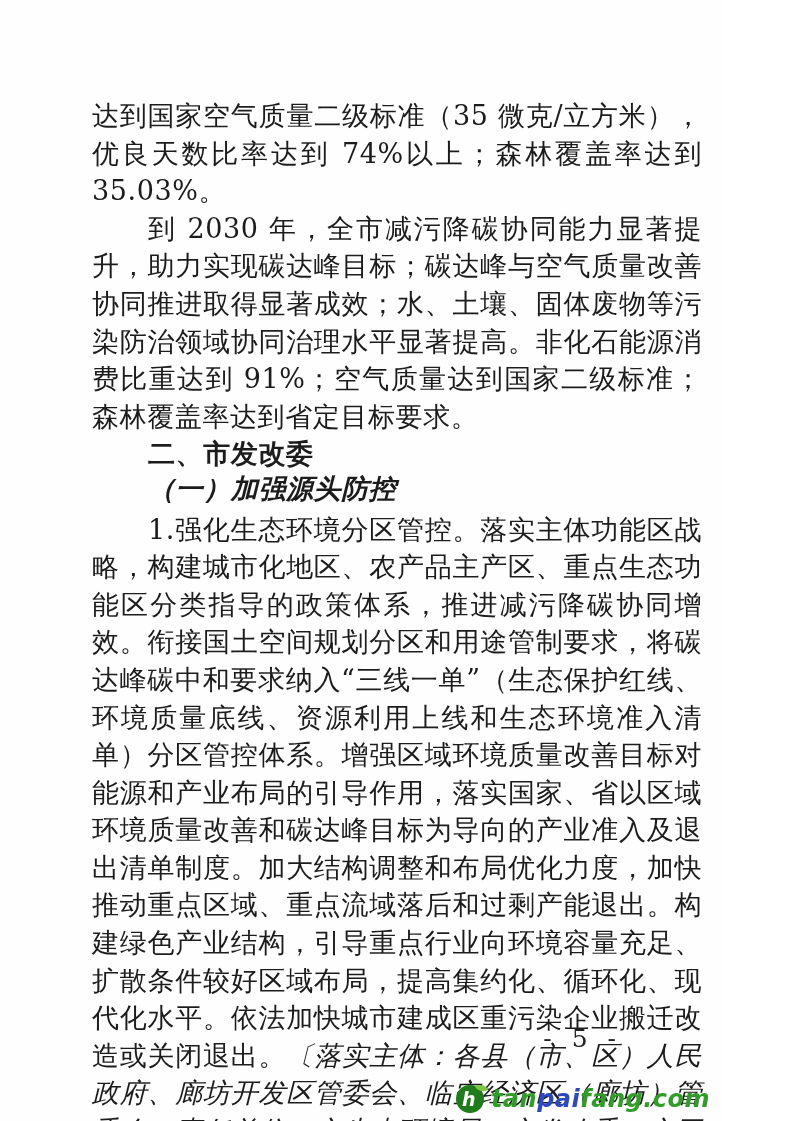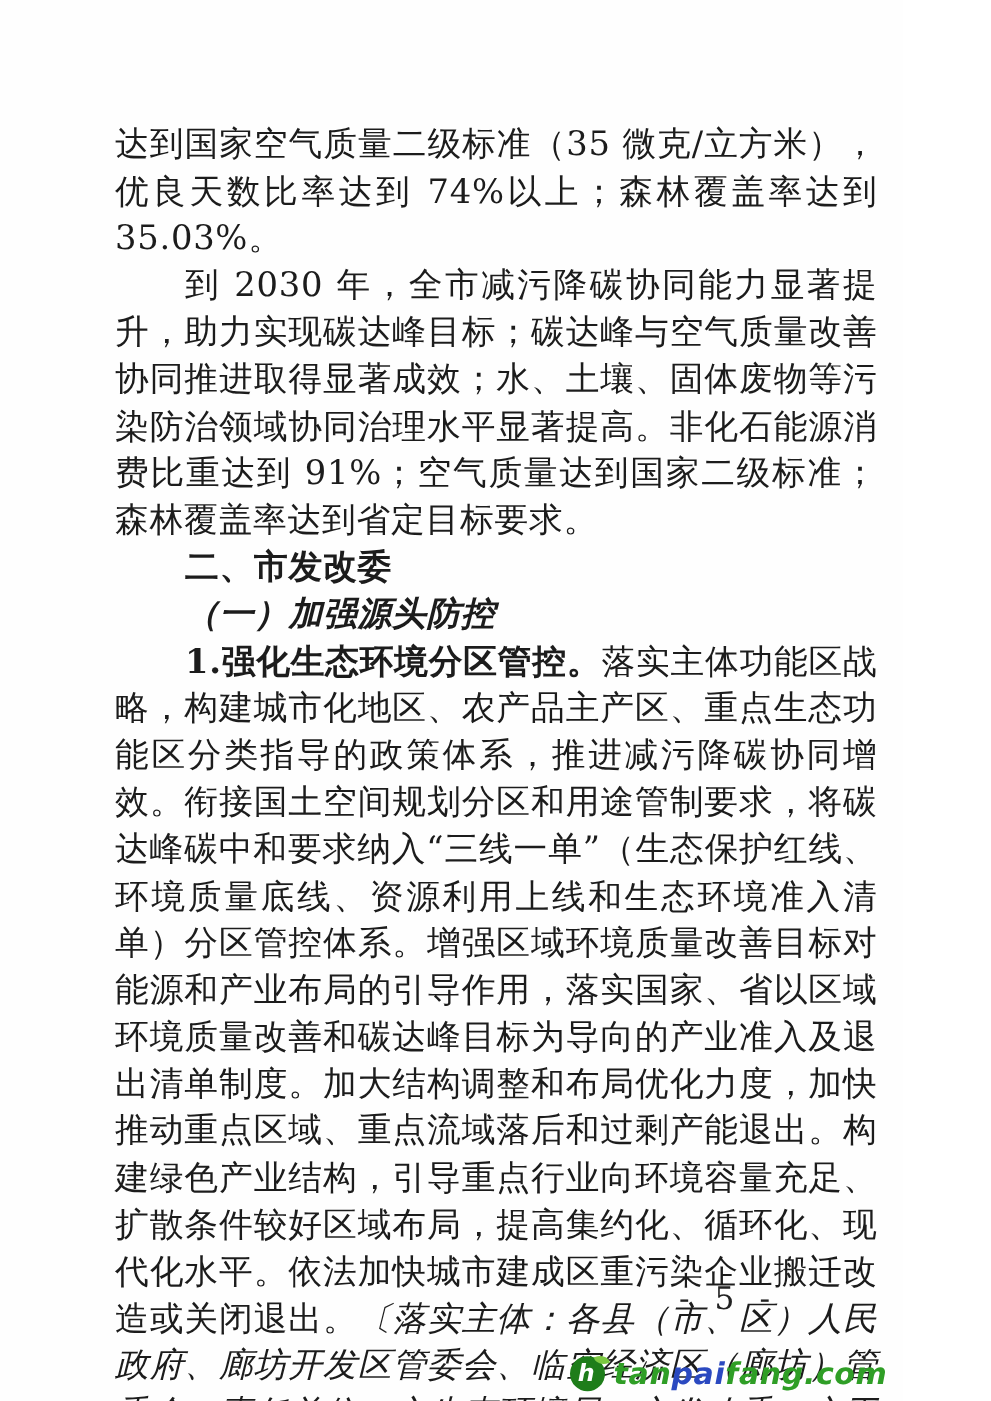--- a/index.html
+++ b/index.html
@@ -31,23 +31,24 @@
     letter-spacing: 0.6px;
   }
   .indent { text-indent: 56px; }
   .heading-1 {
     font-family: "DejaVu Sans", sans-serif;
     font-weight: 700;
   }
   .heading-2 {
     font-weight: 700;
     font-style: italic; 
+    font-family: Liberation Mono, monospace;
   }
   .lead {
-    font-weight: 700;
+    font-weight: 400;
   }
   .kai {
     font-style: italic; 
   }
   .kai-label {
     font-style: italic;
     font-weight: 400;
   }
   .page-number {
     position: absolute;

